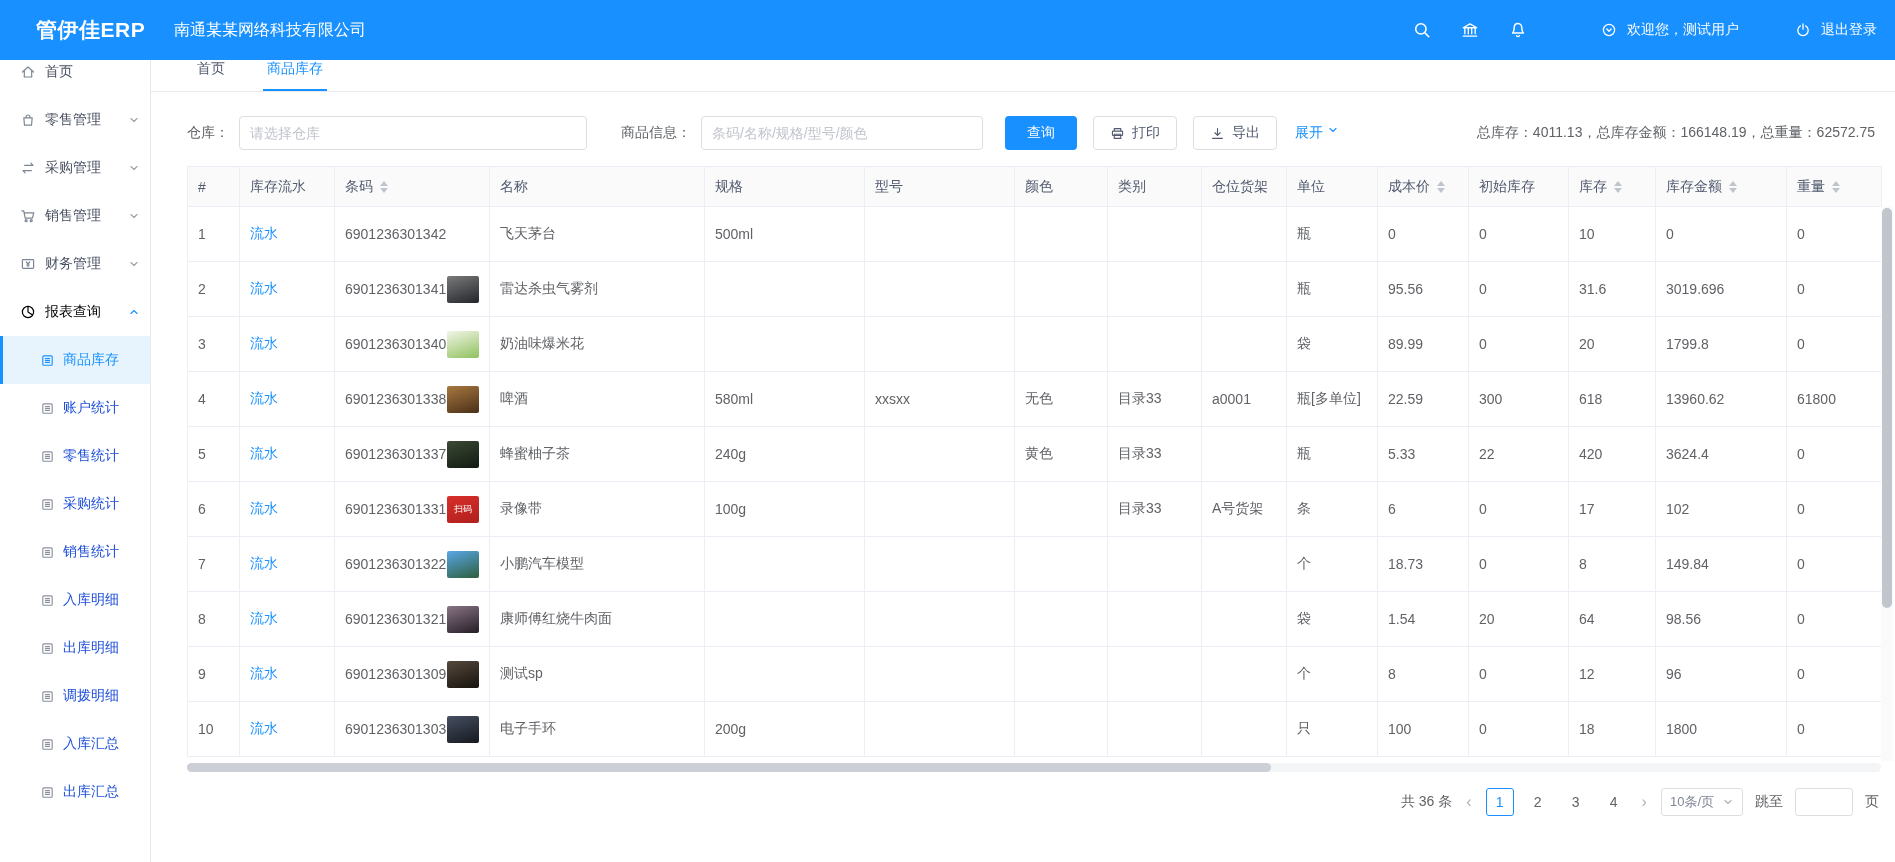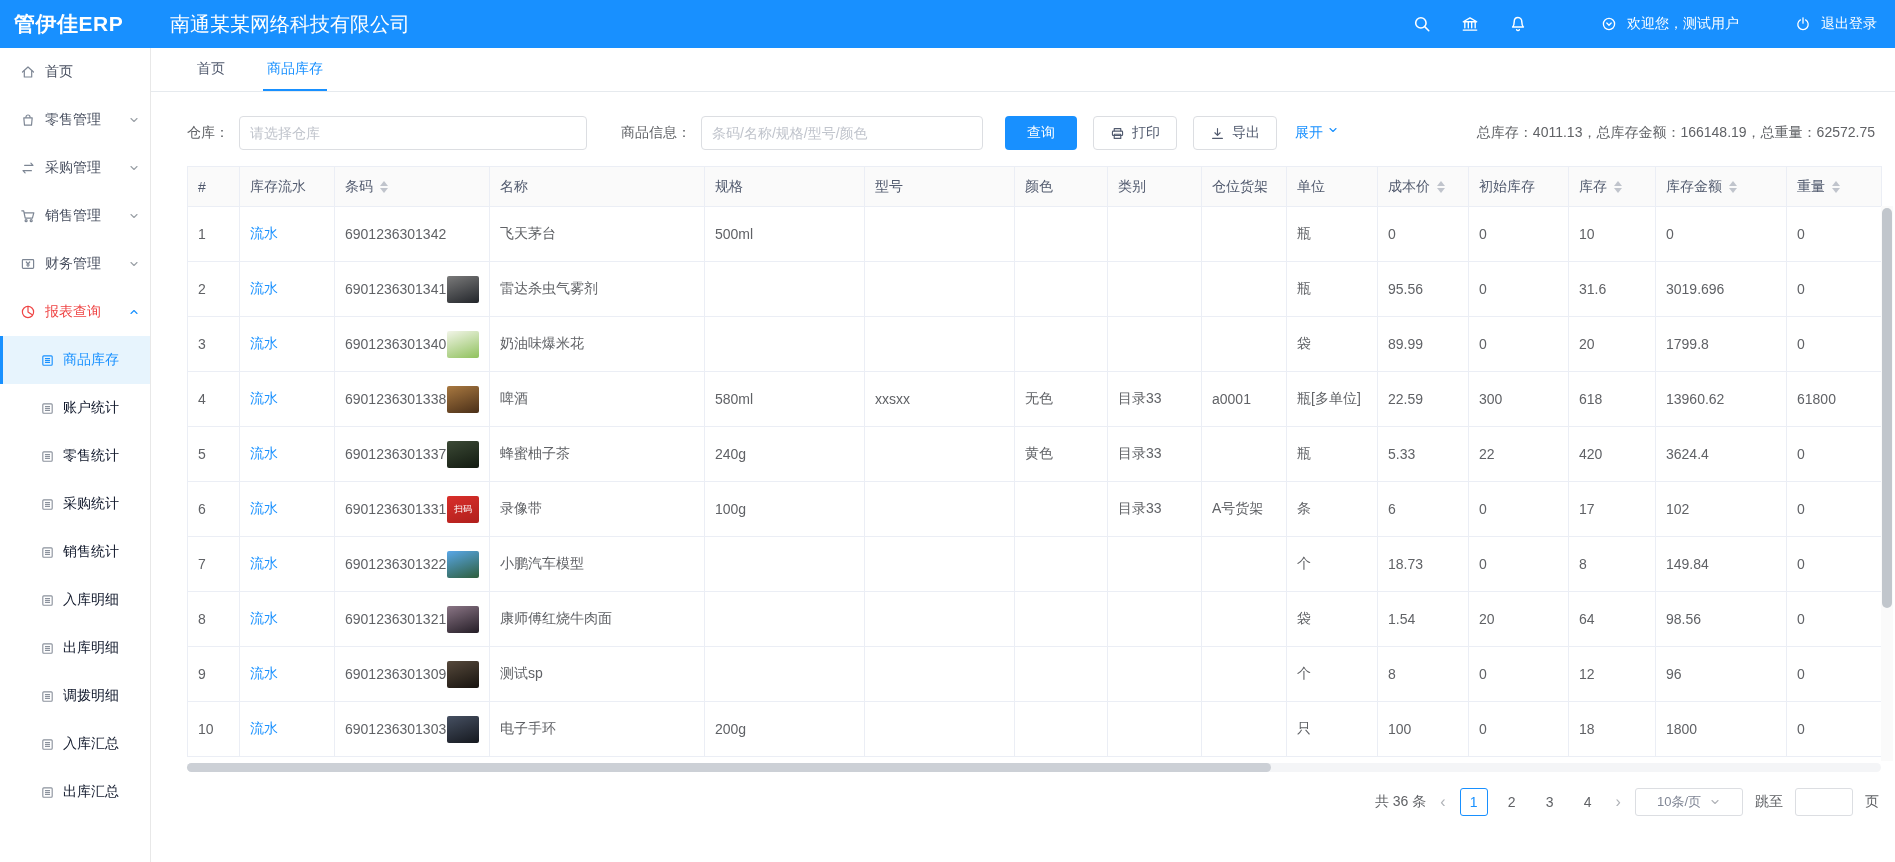--- a/index.html
+++ b/index.html
@@ -3,40 +3,40 @@
 <meta charset="utf-8">
 <style>
   * { box-sizing: border-box; }
   html,body { margin:0; padding:0; }
   body {
     width:1895px; height:862px; overflow:hidden;
     font-family:"Liberation Sans","DejaVu Sans",sans-serif;
     background:#fff; color:#606266; font-size:14px;
   }
   
-  .topbar { position:absolute; top:0; left:0; width:1895px; height:48px;
-    background:#1890ff; color:#fff; display:flex; align-items:center; z-index:20; }
+  .topbar { position:absolute; top:0; left:0; width:1895px; height:60px;
+    background:#1890ff; color:#fff; display:flex; align-items:center; z-index:20;padding-left:22px; }
   .logo { width:150px; padding-left:14px; font-size:21px; font-weight:bold; letter-spacing:.5px; white-space:nowrap; }
-  .company { margin-left:20px; font-size:20px; }
+  .company { margin-left:2px; font-size:16px; }
   .topbar-right { margin-left:auto; display:flex; align-items:center; padding-right:18px; font-size:14px; }
   .topbar-right .svg-i { margin-left:30px; cursor:pointer; }
   .tb-group { display:flex; align-items:center; gap:10px; margin-left:44px; cursor:pointer; white-space:nowrap; }
   .tb-group.logout { margin-left:26px; }
   .svg-i { display:inline-flex; align-items:center; justify-content:center; }
   
   .sidebar { position:absolute; top:48px; left:0; bottom:0; width:151px;
     background:#fff; border-right:1px solid #e8e8e8; overflow:hidden; }
   .side-item { height:48px; display:flex; align-items:center; padding:0 10px 0 20px;
     color:#495060; cursor:pointer; }
   .side-item .s-icon { margin-right:9px; color:#7d8694; }
-  .side-item.active, .side-item.active .s-icon { color:#ef4444; }
+  .side-item.active, .side-item.active .s-icon { color:#000000; }
   .side-item .chev { margin-left:auto; color:#9aa0a6; }
   .side-item.active .chev { color:#1890ff; }
   .sub-item { height:48px; display:flex; align-items:center; padding-left:37px;
-    color:#0f172a; cursor:pointer; border-left:3px solid transparent; }
+    color:#1d4ed8; cursor:pointer; border-left:3px solid transparent; }
   .sub-item .s-icon { margin-right:8px; color:#8a919c; }
   .sub-item.active { background:#e7f4fd; color:#1890ff; border-left-color:#1890ff; }
   .sub-item.active .s-icon { color:#1890ff; }
   
   .content { position:absolute; left:151px; top:48px; right:0; bottom:0; background:#fff; }
   .tabbar { height:44px; border-bottom:1px solid #e6eaee; display:flex; align-items:flex-end; padding-left:46px; }
   .tab { height:44px; display:flex; align-items:center; color:#515a6e; cursor:pointer;
     position:relative; margin-right:42px; }
   .tab.active { color:#1890ff; }
   .tab.active:after { content:''; position:absolute; left:-4px; right:-4px; bottom:0; height:2px; background:#1890ff; }
@@ -76,21 +76,21 @@
   .hscrollbar { margin:6px 0 0 36px; width:1694px; height:9px; background:#f4f5f7; border-radius:5px; position:relative; }
   .hthumb { position:absolute; left:0; top:0; height:9px; width:64%; background:#ccd0d6; border-radius:5px; cursor:pointer; }
   
   .pagination { display:flex; align-items:center; justify-content:flex-end; gap:12px;
     padding:16px 16px 0 0; color:#606266; }
   .page-arrow { color:#b0b3b8; font-size:16px; cursor:pointer; padding:0 2px; }
   #page-list { display:flex; gap:10px; }
   .page-btn { min-width:28px; height:28px; padding:0 4px; display:inline-flex; align-items:center;
     justify-content:center; border:1px solid transparent; border-radius:3px; cursor:pointer; color:#606266; }
   .page-btn.active { border-color:#1890ff; color:#1890ff; }
-  .size-select { height:28px; border:1px solid #dcdee2; border-radius:3px; padding:0 21px;
+  .size-select { height:28px; border:1px solid #dcdee2; border-radius:3px; padding:0 8px;
     display:inline-flex; align-items:center; gap:8px; color:#808695; font-size:13px; cursor:pointer; }
   .size-select .svg-i { color:#b0b3b8; }
   .jump-input { width:58px; height:28px; border:1px solid #dcdee2; border-radius:3px; outline:none; }
 </style>
 </head>
 <body>
 
 <header class="topbar">
   <div class="logo">管伊佳ERP</div>
   <div class="company">南通某某网络科技有限公司</div>

